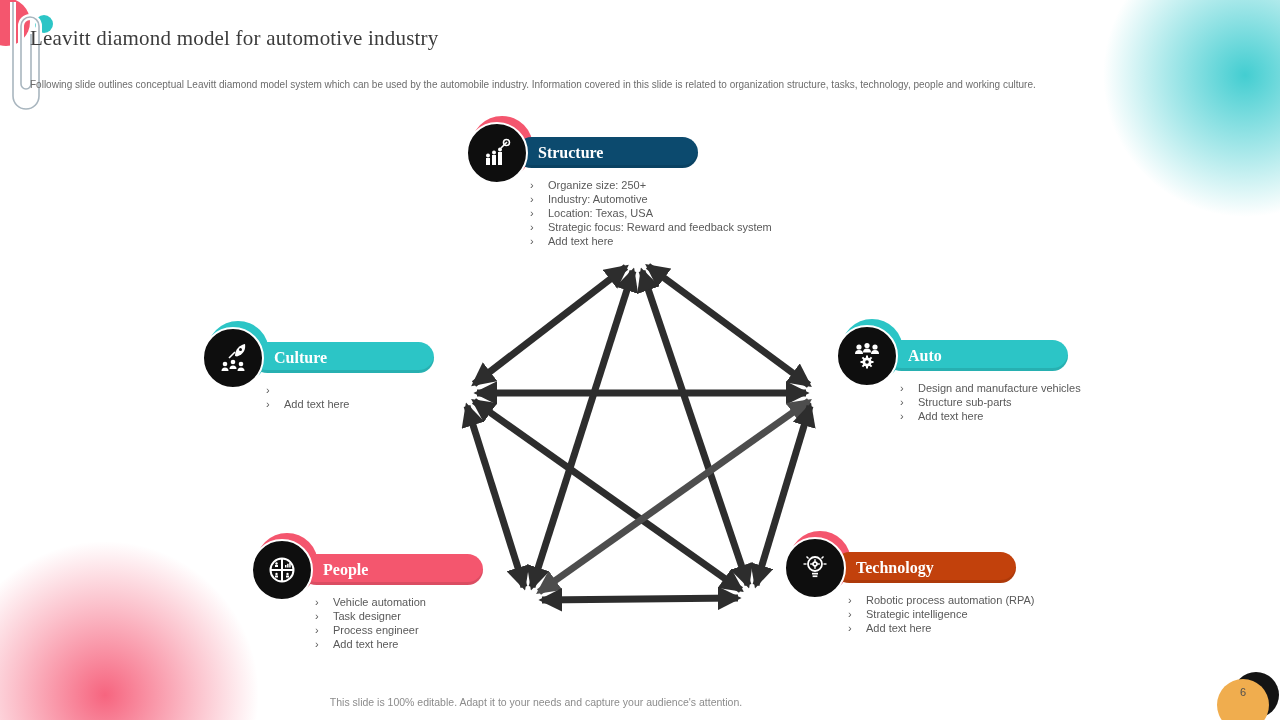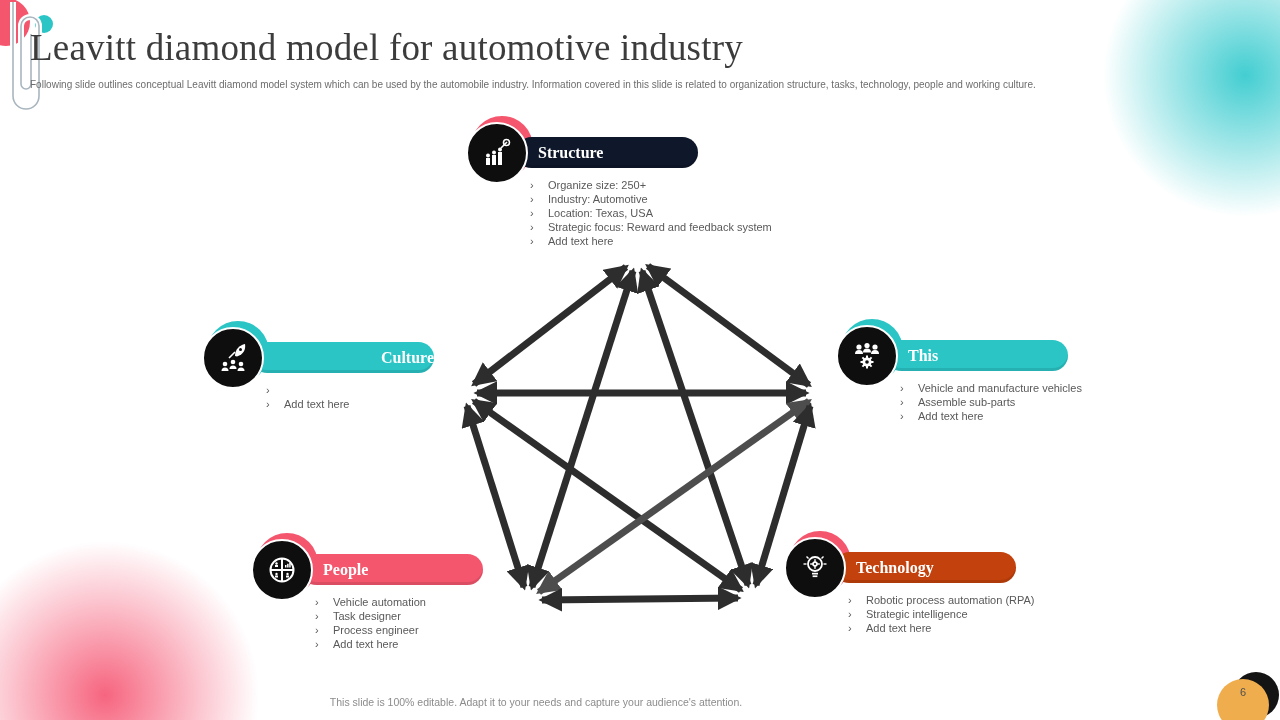--- a/index.html
+++ b/index.html
@@ -1,20 +1,20 @@
 <!DOCTYPE html>
 <html><head>
 <meta charset="utf-8">
 <style>
   html,body{margin:0;padding:0;background:#e8e8e8;}
   .slide{position:relative;width:1280px;height:720px;background:#ffffff;overflow:hidden;
          font-family:"Liberation Sans", sans-serif;}
   
   .title{position:absolute;left:30px;top:26px;font-family:"Liberation Serif","DejaVu Serif",serif;
-         font-size:37px;color:#3c3c3c;font-weight:400;letter-spacing:.2px;}
+         font-size:21px;color:#3c3c3c;font-weight:400;letter-spacing:.2px;}
   .subtitle{position:absolute;left:30px;top:79px;width:1140px;font-size:10px;color:#6d6d6d;}
   
   .blob{position:absolute;pointer-events:none;}
   .blob-teal{left:1100px;top:-75px;width:290px;height:300px;
      background:radial-gradient(circle, rgba(34,197,201,.85) 0%, rgba(34,197,201,.38) 38%, rgba(34,197,201,0) 68%);}
   .blob-pink{left:-55px;top:535px;width:320px;height:320px;
      background:radial-gradient(circle, rgba(244,62,95,.8) 0%, rgba(244,62,95,.32) 40%, rgba(244,62,95,0) 68%);}
   
   .node{position:absolute;}
   .halo{position:absolute;left:5px;top:-6px;width:62px;height:62px;border-radius:50%;}
@@ -76,21 +76,21 @@
       <line x1="27" y1="164" x2="84" y2="345" marker-start="url(#ahs)" marker-end="url(#ah)"></line>
       <line x1="34" y1="159" x2="301" y2="348" marker-start="url(#ahs)" marker-end="url(#ah)"></line>
       <line x1="369" y1="159" x2="99" y2="350" stroke="#4d4d4d" marker-start="url(#ahs)" marker-end="url(#ah)"></line>
       <line x1="370" y1="164" x2="316" y2="343" marker-start="url(#ahs)" marker-end="url(#ah)"></line>
       <line x1="102" y1="358" x2="298" y2="356" marker-start="url(#ahs)" marker-end="url(#ah)"></line>
     </g>
   </svg>
 
   <div class="node" style="left:466px;top:122px;">
     <div class="halo" style="background: rgb(244, 86, 110);"></div>
-    <div class="pill" style="background: #0f172a;">Structure</div>
+    <div class="pill" style="background: #0c4a6e;">Structure</div>
     <div class="icon-circle">
       <svg width="34" height="34" viewBox="0 0 34 34">
         <g fill="#fff">
           <rect x="6" y="22" width="4" height="7"></rect>
             <rect x="12" y="19" width="4" height="10"></rect>
             <rect x="18" y="16" width="4" height="13"></rect>
           <circle cx="8" cy="19.5" r="2"></circle>
             <circle cx="14" cy="16.5" r="2"></circle>
             <circle cx="20" cy="13.5" r="2"></circle>
         </g>
@@ -119,21 +119,21 @@
         </div>
       <div class="bullet">
           <span class="bm">›</span>
           <span class="bt">Add text here</span>
         </div>
     </div>
   </div>
 
   <div class="node" style="left:202px;top:327px;">
     <div class="halo" style="background: rgb(44, 197, 198);"></div>
-    <div class="pill" style="background: rgb(44, 197, 198); text-align: right;">Culture</div>
+    <div class="pill" style="background: rgb(44, 197, 198);">Culture</div>
     <div class="icon-circle">
       <svg width="34" height="34" viewBox="0 0 34 34">
         <g fill="#fff">
           <circle cx="9" cy="23" r="2.3"></circle>
             <path d="M5.5,30 a3.5,3.5 0 0 1 7,0 Z"></path>
           <circle cx="17" cy="21" r="2.3"></circle>
             <path d="M13.5,28 a3.5,3.5 0 0 1 7,0 Z"></path>
           <circle cx="25" cy="23" r="2.3"></circle>
             <path d="M21.5,30 a3.5,3.5 0 0 1 7,0 Z"></path>
           <path d="M19,15 C19,8.5 23.5,4 29,3 C30,8.5 27.5,13.5 21,15.5 Z"></path>
@@ -148,21 +148,21 @@
         </div>
       <div class="bullet">
           <span class="bm">›</span>
           <span class="bt">Add text here</span>
         </div>
     </div>
   </div>
 
   <div class="node" style="left:836px;top:325px;">
     <div class="halo" style="background: rgb(44, 197, 198);"></div>
-    <div class="pill" style="background: rgb(44, 197, 198);">This</div>
+    <div class="pill" style="background: rgb(44, 197, 198);">Auto</div>
     <div class="icon-circle">
       <svg width="34" height="34" viewBox="0 0 34 34">
         <g fill="#fff">
           <circle cx="9" cy="8" r="2.6"></circle>
             <path d="M5,15 a4,4 0 0 1 8,0 Z"></path>
           <circle cx="17" cy="6.5" r="2.6"></circle>
             <path d="M13,13.5 a4,4 0 0 1 8,0 Z"></path>
           <circle cx="25" cy="8" r="2.6"></circle>
             <path d="M21,15 a4,4 0 0 1 8,0 Z"></path>
           <circle cx="17" cy="23" r="4.6"></circle>
@@ -170,25 +170,25 @@
           <rect x="10.5" y="22" width="13" height="2"></rect>
           <rect x="16" y="16.5" width="2" height="13" transform="rotate(45 17 23)"></rect>
           <rect x="16" y="16.5" width="2" height="13" transform="rotate(-45 17 23)"></rect>
         </g>
         <circle cx="17" cy="23" r="1.8" fill="#0e0e0e"></circle>
       </svg>
     </div>
     <div class="bullets" style="top:56px;width:230px;">
       <div class="bullet">
           <span class="bm">›</span>
-          <span class="bt">Vehicle and manufacture vehicles</span>
-        </div>
-      <div class="bullet">
-          <span class="bm">›</span>
-          <span class="bt">Assemble sub-parts</span>
+          <span class="bt">Design and manufacture vehicles</span>
+        </div>
+      <div class="bullet">
+          <span class="bm">›</span>
+          <span class="bt">Structure sub-parts</span>
         </div>
       <div class="bullet">
           <span class="bm">›</span>
           <span class="bt">Add text here</span>
         </div>
     </div>
   </div>
 
   <div class="node" style="left:251px;top:539px;">
     <div class="halo" style="background: rgb(244, 86, 110);"></div>

